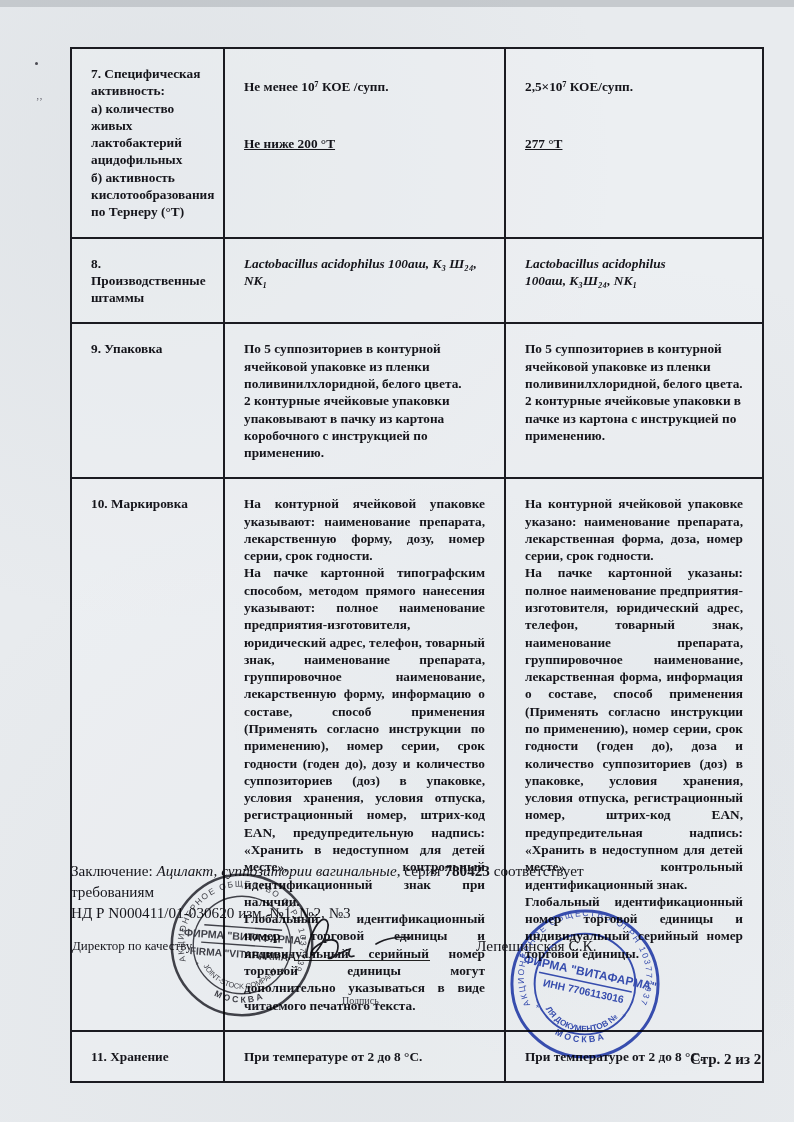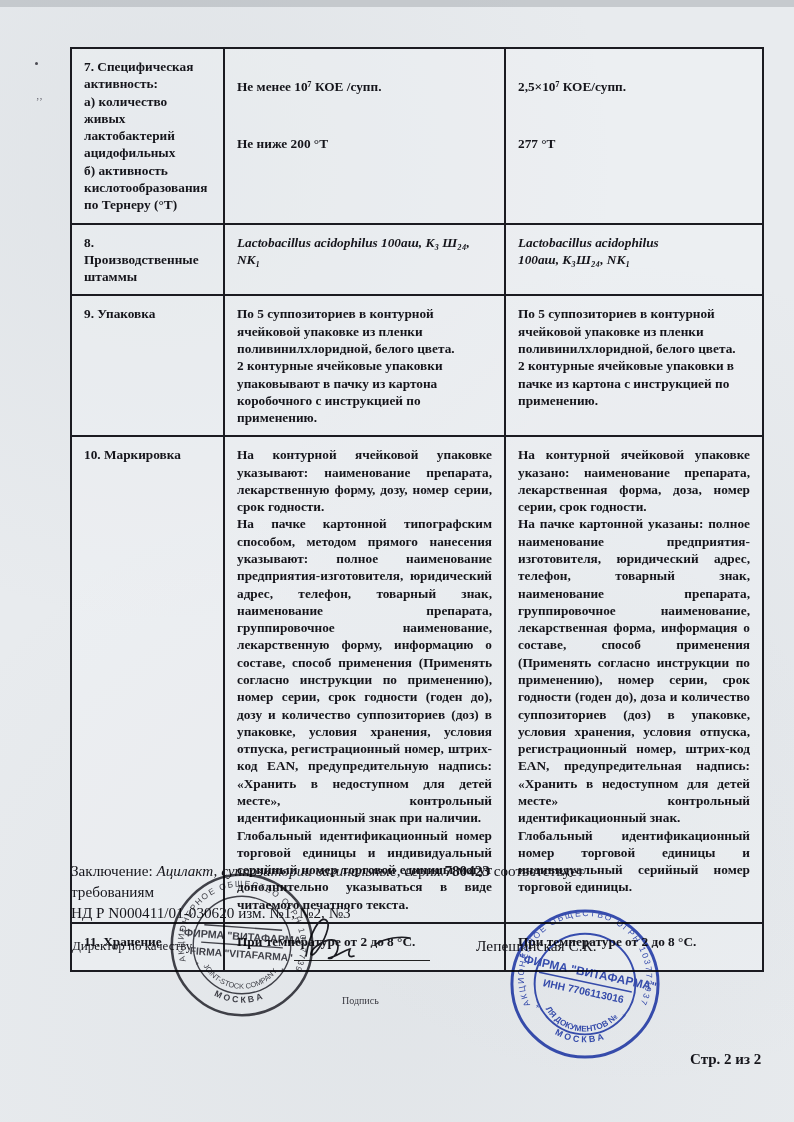--- a/index.html
+++ b/index.html
@@ -25,22 +25,22 @@
   table.spec td{
     border:2px solid #1b1b21;vertical-align:top;
     font-weight:bold;font-size:13.3px;line-height:1.3;
     padding:5px 8px 5px 8px;
   }
   table.spec .c1{width:153px;}
   table.spec .c2{width:281px;}
   table.spec .c3{width:258px;}
   td.lbl{padding-left:9px;padding-right:4px;}
   td.mid{vertical-align:middle;}
-  .para{white-space:pre-line;margin:4px;}
-  .gap-top{margin-top:40px;}
+  .para{white-space:pre-line;margin:11px;}
+  .gap-top{margin-top:40px;text-decoration:underline;}
   .row7-pad{margin-top:24px;}
   tr.r10 td.txt{text-align:justify;}
   .it{font-style:italic;}
   .strains{font-style:italic;}
 
   
   .conclusion{
     position:absolute;left:71px;top:846px;width:552px;
     font-size:15.2px;line-height:1.38;white-space:pre-line;
   }

